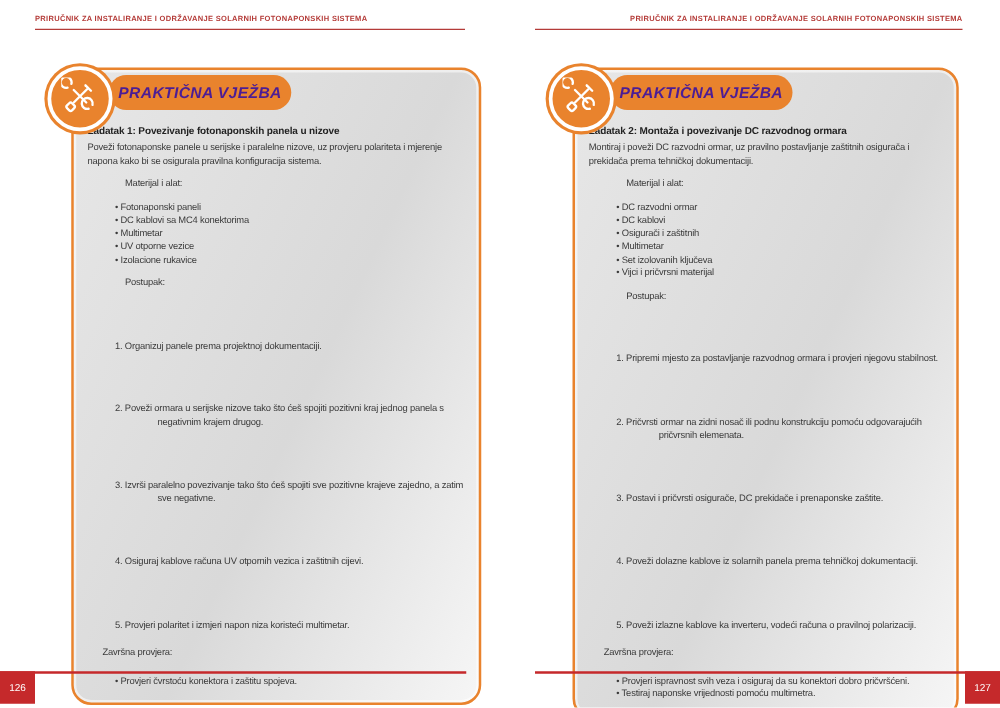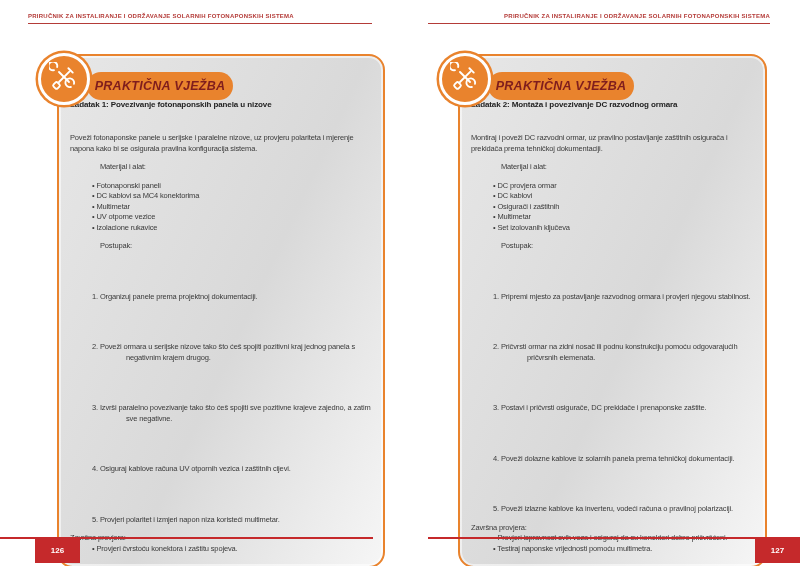--- a/index.html
+++ b/index.html
@@ -33,46 +33,46 @@
   .page-left .box{left:57px;width:328px;}
   .page-right .box{left:58px;width:309px;}
 
   
   .badge-circle{
     position:absolute;top:-3px;left:-21px;width:46px;height:46px;border-radius:50%;
     background:#e9832d;border:3px solid #ffffff;box-shadow:0 0 0 2.5px #e9832d;
     display:flex;align-items:center;justify-content:center;z-index:2;
   }
   .badge-pill{
-    position:absolute;top:16px;left:28px;height:28px;width:146px;
+    position:absolute;top:4px;left:28px;height:28px;width:146px;
     background:#e9832d;border-radius:14px;z-index:1;
-    color:#7f1d1d;font-weight:bold;font-style:italic;font-size:12.5px;letter-spacing:.3px;
+    color:#4c1d95;font-weight:bold;font-style:italic;font-size:12.5px;letter-spacing:.3px;
     display:flex;align-items:center;justify-content:center;white-space:nowrap;
   }
 
   
-  .task-title{font-size:8px;font-weight:bold;color:#222222;margin:0 0 24px 0;letter-spacing:-.1px;}
+  .task-title{font-size:8px;font-weight:bold;color:#222222;margin:0 0 4px 0;letter-spacing:-.1px;}
   .body-text{font-size:7.5px;line-height:10.5px;letter-spacing:-.15px;}
   .intro{margin:0 0 8px 0;}
   .sec-label{margin:0 0 8px 0;padding-left:30px;}
-  .check-label{margin:0;}
+  .check-label{margin:12px;}
   ul.plain{list-style:none;margin:0 0 8px 0;padding:0 0 0 22px;}
   ul.plain li::before{content:"• ";}
   ul.checks{margin:0;}
   ol.proc{margin:0 0 8px 0;padding:0 0 0 22px;list-style-position:inside;}
   ol.proc li{padding-left:34px;text-indent:-34px;margin-top:40px;}
 
   
   .footer-rule{position:absolute;top:537px;border-top:2px solid #c5292b;}
   .page-left .footer-rule{left:0;right:27px;}
   .page-right .footer-rule{left:28px;right:0;}
   .page-num{
-    position:absolute;top:537px;width:45px;height:26px;background:#c5292b;
-    color:#ffffff;font-size:8px;font-weight:bold;
-    display:flex;align-items:center;justify-content:center;margin-left:35px;
+    position:absolute;top:537px;width:28px;height:26px;background:#c5292b;
+    color:#ffffff;font-size:8px;font-weight:normal;
+    display:flex;align-items:center;justify-content:center;
   }
   .page-left .page-num{left:0;}
   .page-right .page-num{right:0;}
 </style>
 </head>
 <body>
 
 <div class="spread">
 
   <div class="page page-left">
@@ -144,25 +144,26 @@
           </svg>
         </span>
       </div>
       <div class="badge-pill">PRAKTIČNA VJEŽBA</div>
 
       <div class="task-title">Zadatak 2: Montaža i povezivanje DC razvodnog ormara</div>
       <p class="body-text intro">Montiraj i poveži DC razvodni ormar, uz pravilno postavljanje zaštitnih osigurača i prekidača prema tehničkoj dokumentaciji.</p>
 
       <div class="body-text sec-label">Materijal i alat:</div>
       <ul class="plain body-text">
-        <li>DC provjera ormar</li>
+        <li>DC razvodni ormar</li>
         <li>DC kablovi</li>
         <li>Osigurači i zaštitnih</li>
         <li>Multimetar</li>
         <li>Set izolovanih ključeva</li>
+        <li>Vijci i pričvrsni materijal</li>
       </ul>
 
       <div class="body-text sec-label">Postupak:</div>
       <ol class="proc body-text">
         <li>Pripremi mjesto za postavljanje razvodnog ormara i provjeri njegovu stabilnost.</li>
         <li>Pričvrsti ormar na zidni nosač ili podnu konstrukciju pomoću odgovarajućih pričvrsnih elemenata.</li>
         <li>Postavi i pričvrsti osigurače, DC prekidače i prenaponske zaštite.</li>
         <li>Poveži dolazne kablove iz solarnih panela prema tehničkoj dokumentaciji.</li>
         <li>Poveži izlazne kablove ka inverteru, vodeći računa o pravilnoj polarizaciji.</li>
       </ol>

